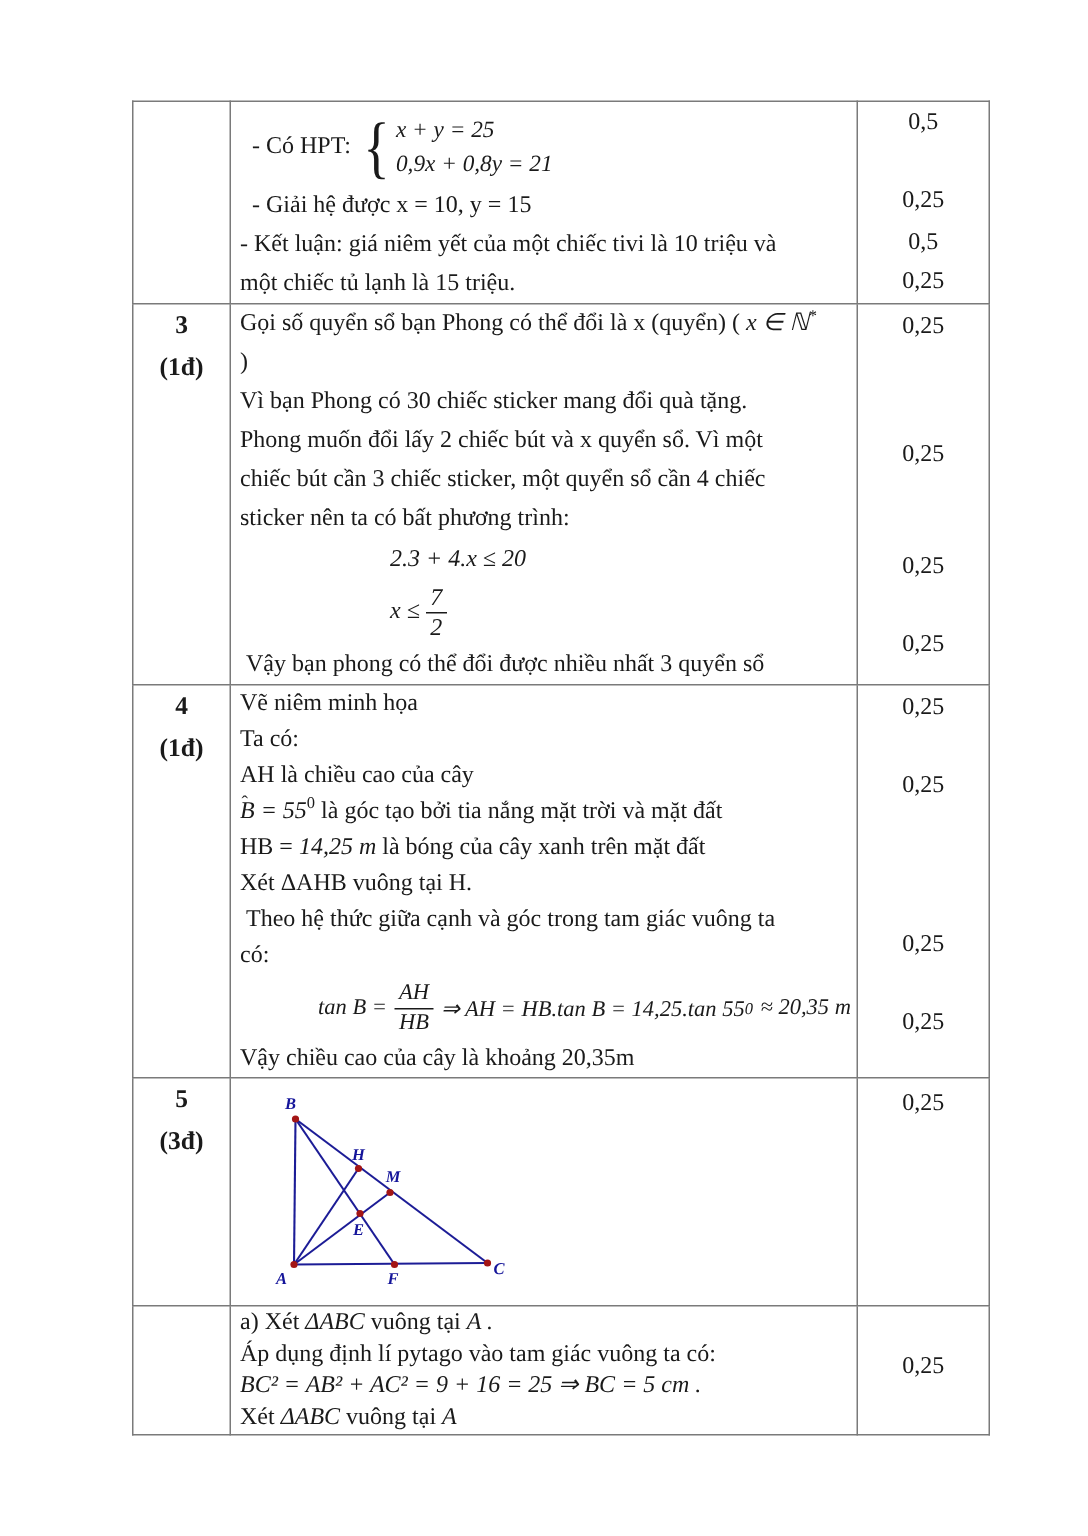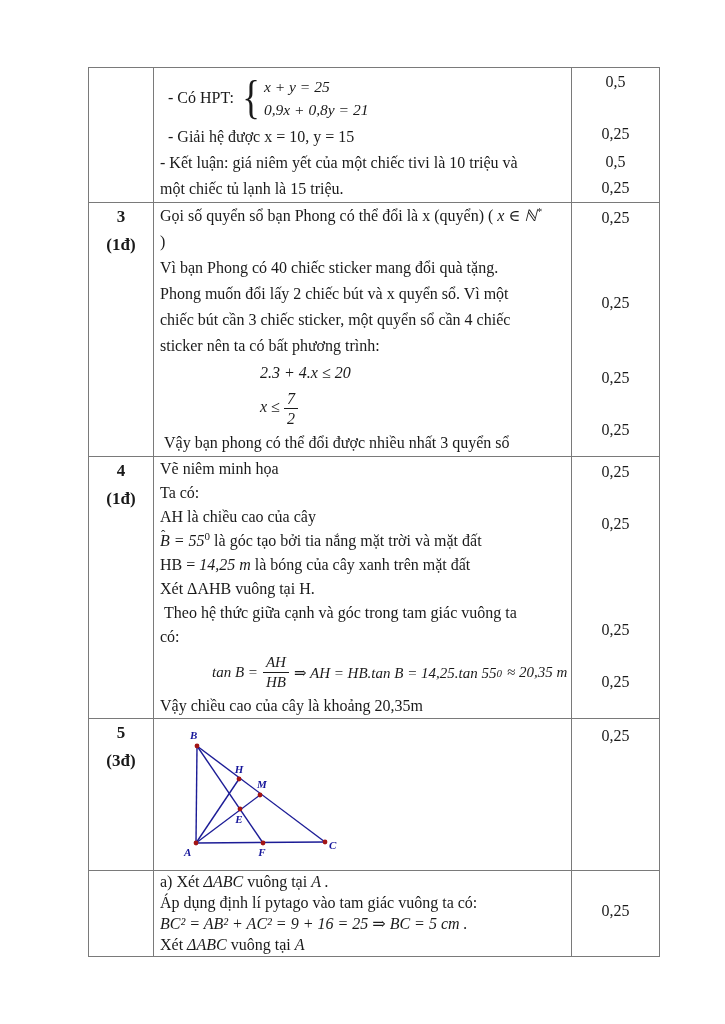--- a/index.html
+++ b/index.html
@@ -47,21 +47,21 @@
   .tan-row{display:flex;align-items:center;padding-left:58px;margin:4px 0 2px 0;white-space:nowrap;font-size:15px;}
   .tan-row .gap{width:5px;}
   
   .hatwrap{position:relative;font-style:italic;}
   .hat{position:absolute;left:1px;top:-9px;font-size:13px;font-style:normal;}
   
   .fig-wrap{padding:6px 0 0 28px;}
   .fl{stroke:#1c1c96;stroke-width:1.4;fill:none;}
   .fpt{fill:#a31515;}
   .flabel{font-family:"Liberation Serif","DejaVu Serif",serif;font-weight:bold;font-style:italic;font-size:11px;fill:#15159a;}
-  .top-pad{padding-top:3px;}
+  .top-pad{padding-top:3px;font-family:Liberation Serif, serif;}
 </style>
 </head>
 <body>
 
 <div class="sheet">
   <table class="grid">
 
     <tbody>
         <tr style="height:132px;">
       <td class="c-num"></td>
@@ -89,21 +89,21 @@
     <tr style="height:251px;">
       <td class="c-num">
         <div class="qnum-wrap">
           <span class="qnum">3</span>
           <span class="qpts">(1đ)</span>
         </div>
       </td>
       <td class="c-body top-pad">
         <p class="line"><span>Gọi số quyển sổ bạn Phong có thể đổi là x (quyển) (</span> <span class="math">x ∈ ℕ</span><span class="sup">*</span></p>
         <p class="line">)</p>
-        <p class="line">Vì bạn Phong có 40 chiếc sticker mang đổi quà tặng.</p>
+        <p class="line">Vì bạn Phong có 30 chiếc sticker mang đổi quà tặng.</p>
         <p class="line">Phong muốn đổi lấy 2 chiếc bút và x quyển sổ. Vì một</p>
         <p class="line">chiếc bút cần 3 chiếc sticker, một quyển sổ cần 4 chiếc</p>
         <p class="line">sticker nên ta có bất phương trình:</p>
         <div class="eq-block">2.3 + 4.x ≤ 20</div>
         <div class="frac-block">
           <span class="math">x ≤</span>
           <span class="frac">
                 <span class="num">7</span>
                 <span class="den">2</span>
               </span>

